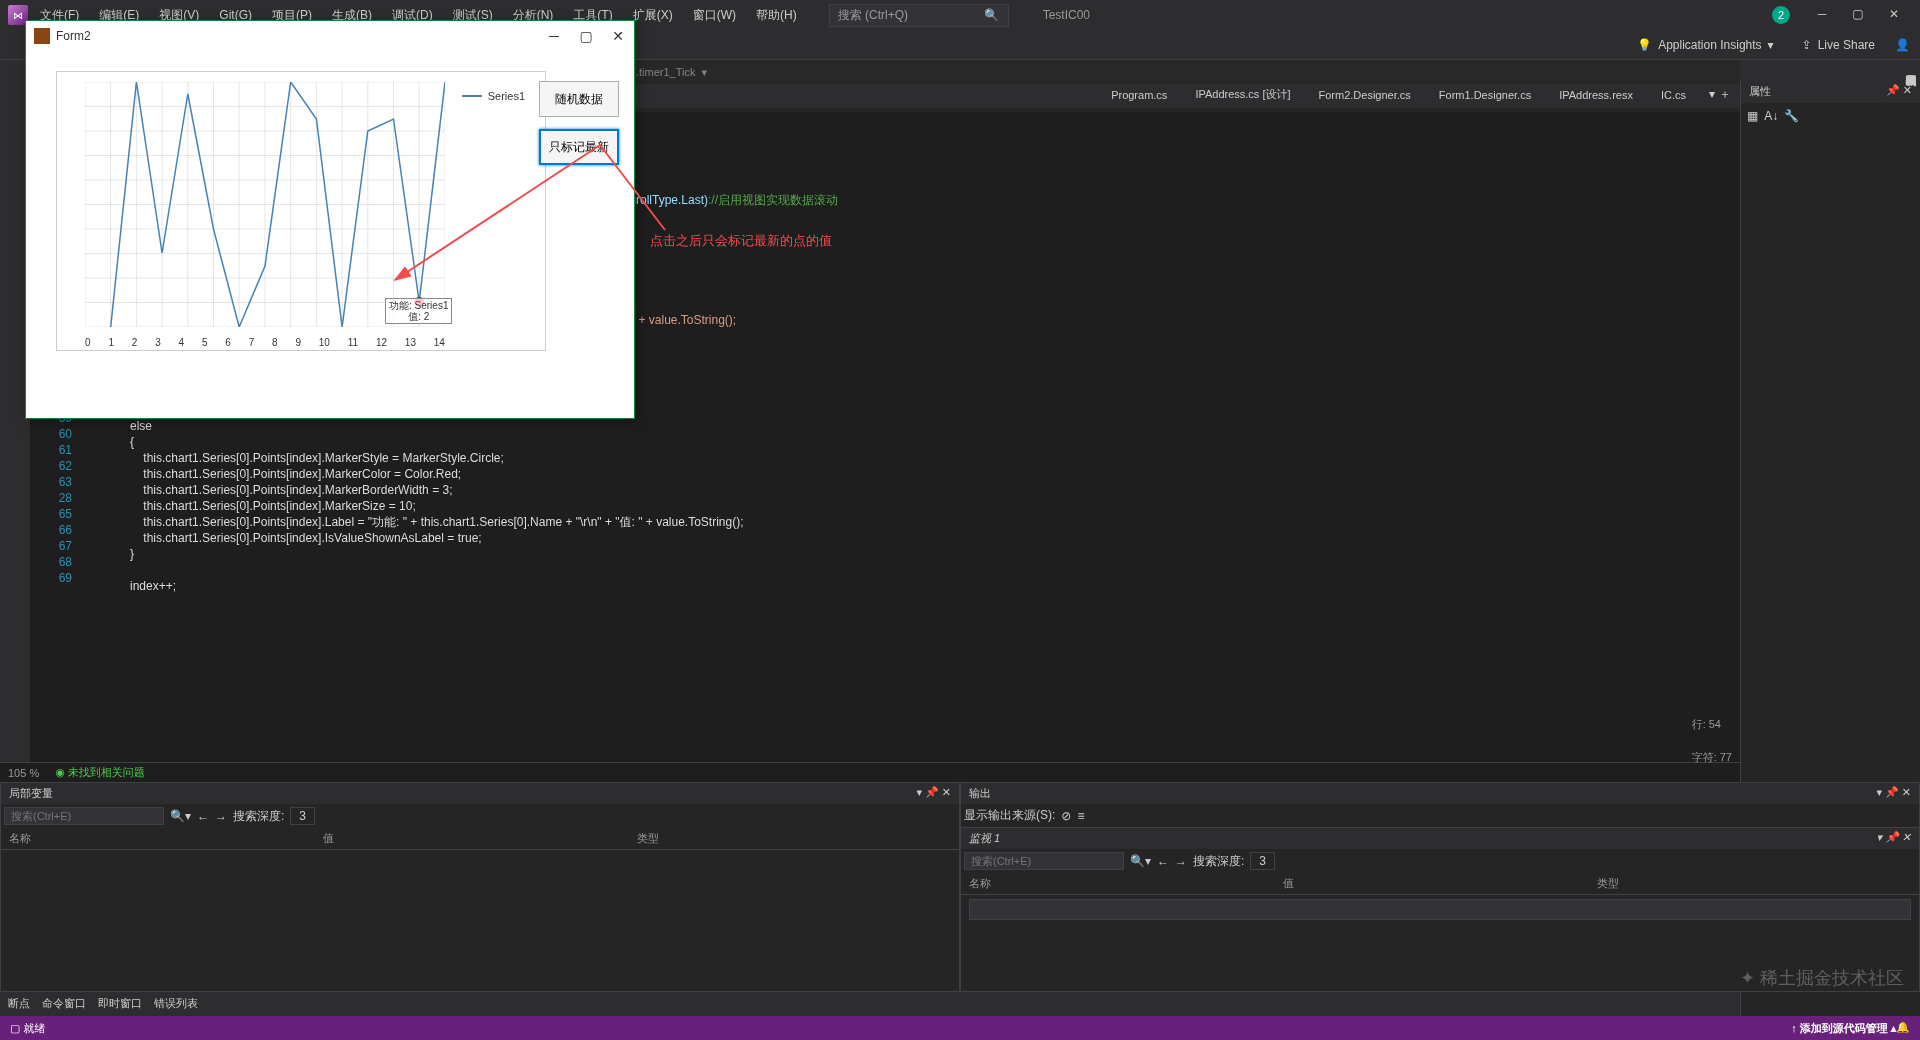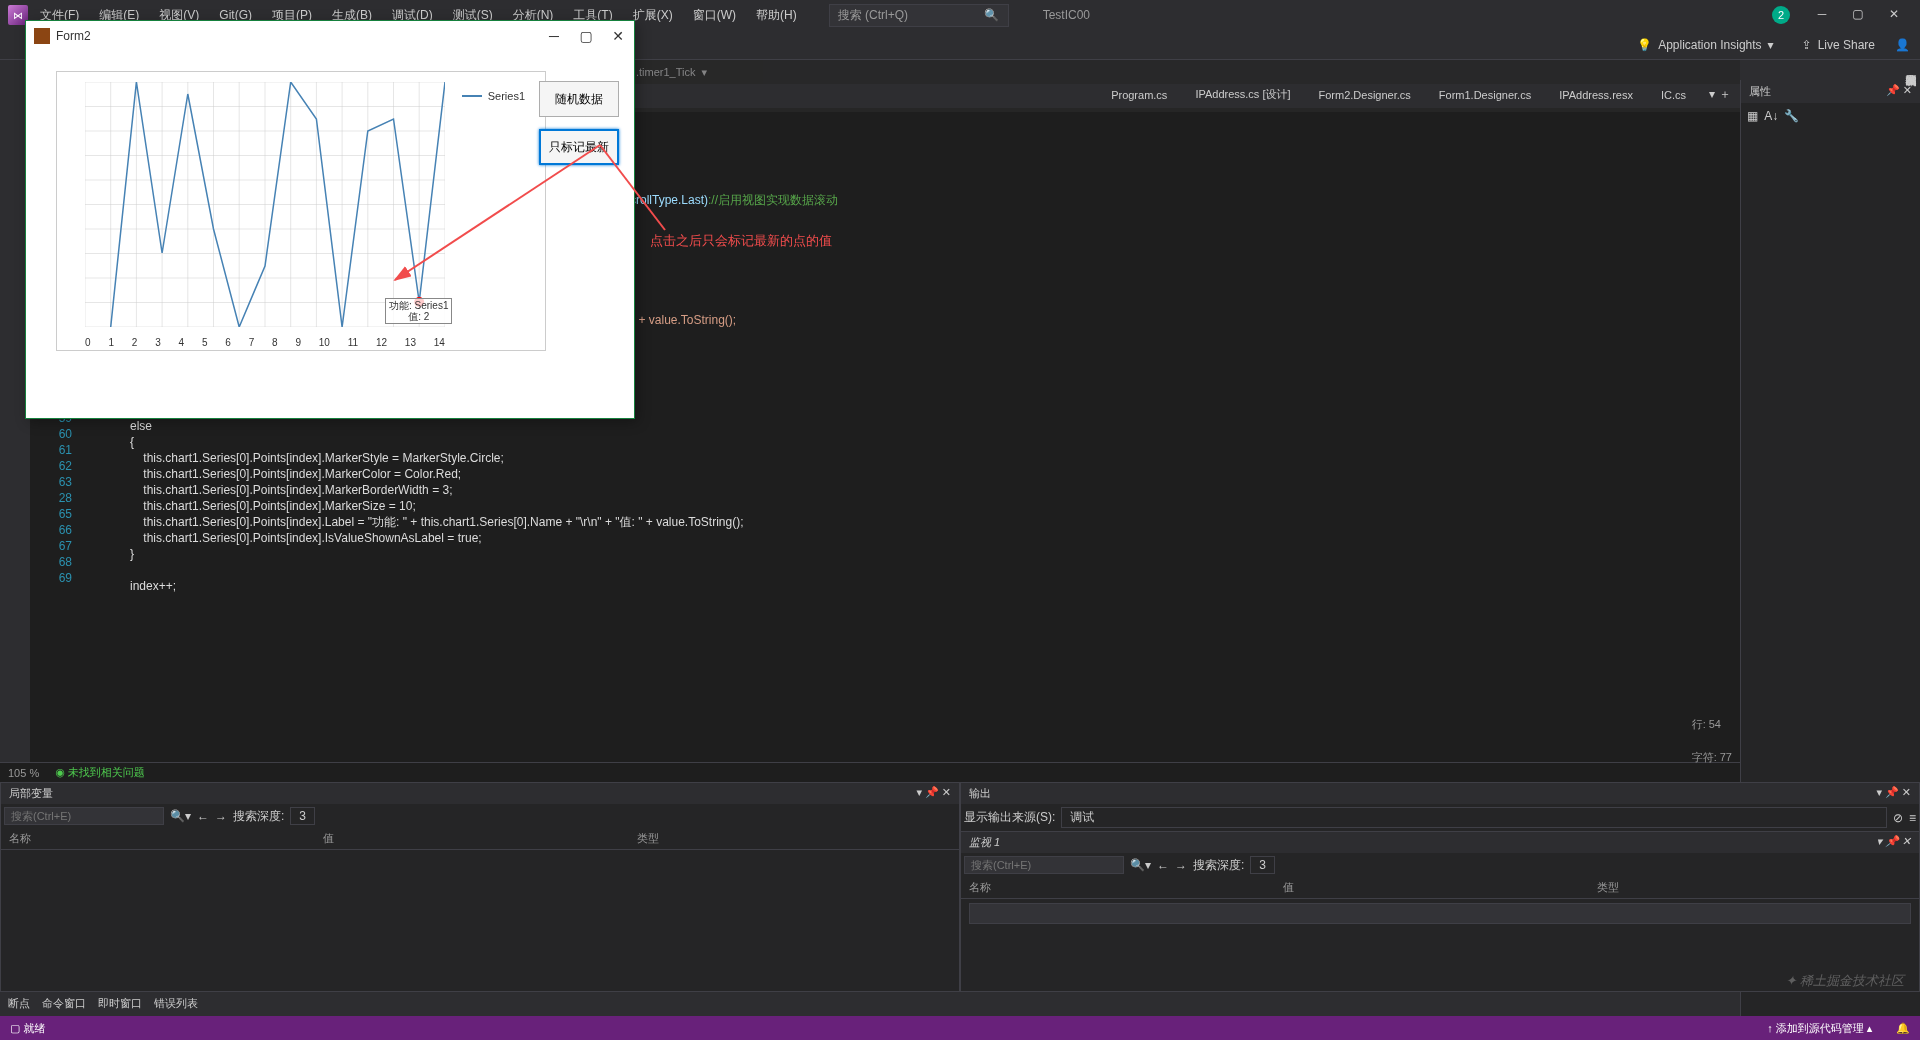--- a/index.html
+++ b/index.html
@@ -64,28 +64,28 @@
 .panel-search { padding:3px; display:flex; gap:6px; align-items:center;}
 .panel-search input { background:#333337; border:1px solid #3f3f46; color:#ccc; padding:2px 6px; flex:0 0 160px; font-size:11px;}
 .panel-cols { display:flex; padding:3px 8px; border-bottom:1px solid #3f3f46; font-size:11px; color:#999;}
 .panel-cols span { flex:1; }
 
 .bottom-tabs { position:absolute; bottom:26px; left:0; height:22px; display:flex; gap:12px; padding:0 8px; font-size:11px; align-items:center;}
 .bottom-tabs span { cursor:pointer; color:#ccc;}
 
 
 .status-bar { position:absolute; bottom:0; left:0; right:0; height:24px; background:#68217a; color:#fff; display:flex; align-items:center; padding:0 10px; font-size:11px;}
-.status-bar .right { margin-left:auto; display:flex; gap:24px; align-items:center;}
+.status-bar .right { margin-left:auto; display:flex; gap:0; align-items:flex-start;font-weight:bold;}
 
 
 .editor-status { position:absolute; bottom:258px; left:0; right:180px; height:20px; background:#1e1e1e; border-top:1px solid #3f3f46; display:flex; align-items:center; padding:0 8px; font-size:11px; color:#999; gap:16px;}
 .editor-status .check{color:#4ec94e;}
 .editor-status .right{margin-left:auto;display:flex;gap:18px;flex-direction:column;}
 
-.watermark { position:absolute; right:16px; bottom:50px; color:rgba(200,200,200,0.35); font-size:13px; font-style:italic;}
+.watermark { position:absolute; right:16px; bottom:50px; color:rgba(200,200,200,0.35); font-size:18px; }
 
 .side-text { position:absolute; right:0; top:60px; writing-mode:vertical-rl; font-size:11px; color:#ccc; padding:6px 2px; background:#2d2d30;}
 </style>
 </head>
 <body>
 
 <div class="menubar">
   <div class="vs-logo">⋈</div>
   <span class="menu-item">文件(F)</span>
   <span class="menu-item">编辑(E)</span>
@@ -322,21 +322,20 @@
       <span>类型</span>
     </div>
   </div>
   <div class="panel">
     <div class="panel-tab" style="display:flex;justify-content:space-between;">
       <span>输出</span>
       <span><span>▾</span> <span>📌</span> <span>✕</span></span>
     </div>
     <div class="panel-search">
       <span>显示输出来源(S):</span>
-      <span style="border:1px solid #3f3f46;padding:1px 8px;flex:1;">调试</span>
       <span>⊘</span>
       <span>≡</span>
     </div>
     <div class="panel-tab" style="display:flex;justify-content:space-between;border-top:1px solid #3f3f46;font-style:italic;">
       <span>监视 1</span>
       <span><span>▾</span> <span>📌</span> <span>✕</span></span>
     </div>
     <div class="panel-search">
       <input placeholder="搜索(Ctrl+E)" style="">
       <span>🔍▾</span>

